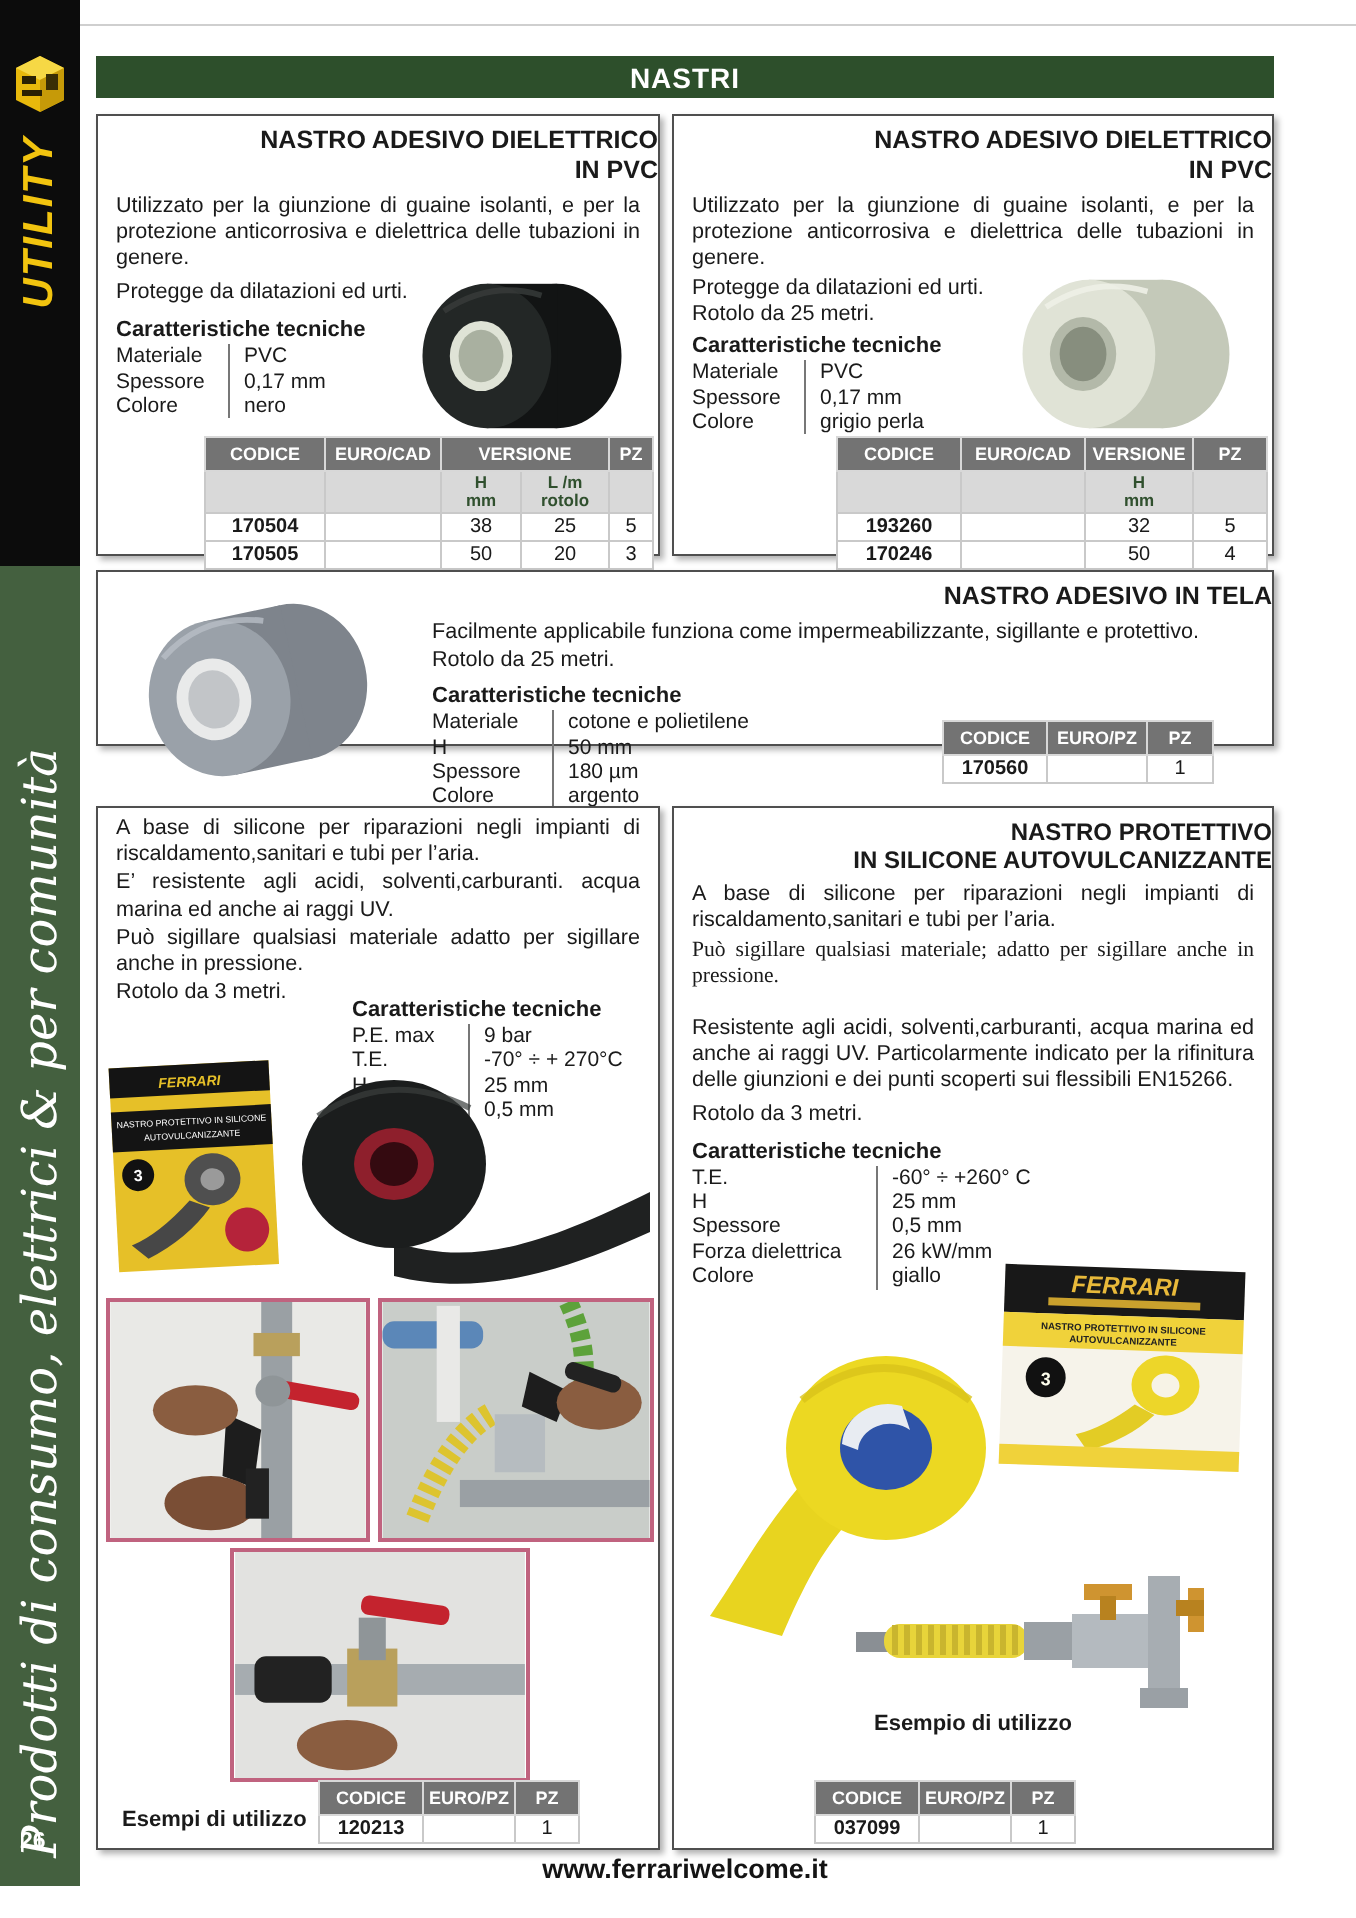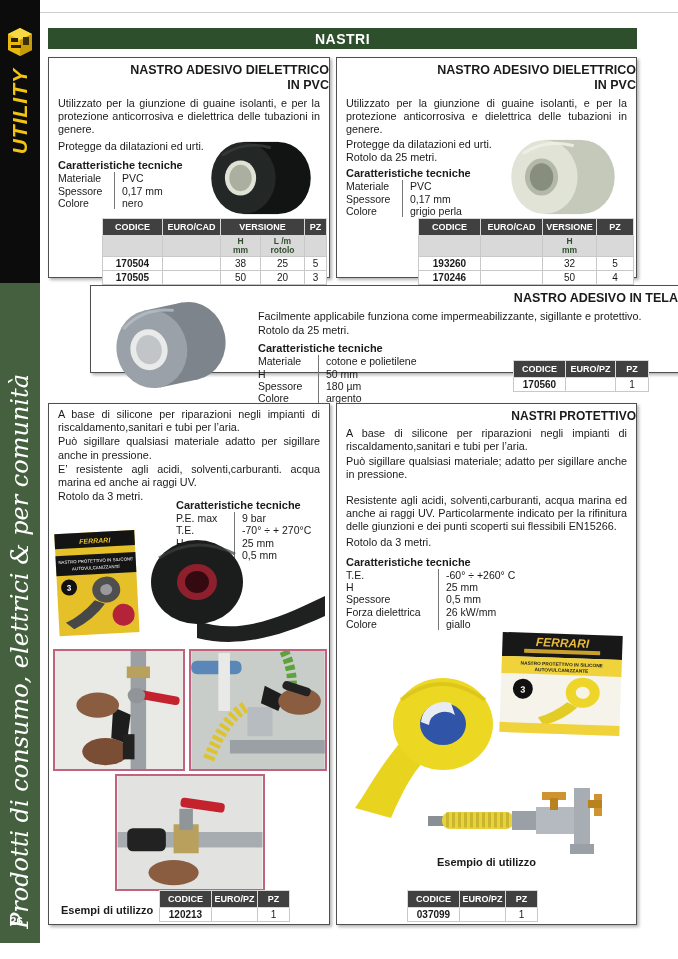--- a/index.html
+++ b/index.html
@@ -36,21 +36,21 @@
   .tech-title{font-weight:bold;font-size:11px;margin:6px 9px 1px 9px;}
   .specs{font-size:10.5px;line-height:1.18;margin:0 9px;}
   .srow{display:flex;}
   .lbl{flex:none;}
   .val{border-left:1px solid #777;padding-left:7px;}
   .w56 .lbl{width:56px}.w60 .lbl{width:60px}.w58 .lbl{width:58px}.w92 .lbl{width:92px}
 
   
   table.gt{border-collapse:collapse;table-layout:fixed;position:absolute;
            border:1px solid #8f8f8f;background:#fff;}
-  table.gt th{background:#404040;color:#fff;font-size:9px;font-weight:bold;
+  table.gt th{background:#737373;color:#fff;font-size:9px;font-weight:bold;
               padding:3px 2px;border:1px solid #d8d8d8;text-align:center;}
   table.gt td{font-size:10px;text-align:center;border:1px solid #c9c9c9;padding:1px 2px;}
   table.gt tr.sub td{background:#d9d9d9;color:#30502e;font-size:8.5px;font-weight:bold;line-height:1.05;}
   td.code{font-weight:bold;}
 
   .caption{font-weight:bold;font-size:11px;}
   .photo{position:absolute;border:2px solid #c0637f;box-sizing:border-box;}
   svg{display:block;}
   svg text{font-family:"Liberation Sans",sans-serif;}
 </style>
@@ -212,21 +212,21 @@
       <tr>
             <td class="code">170246</td>
             <td></td>
             <td>50</td>
             <td>4</td>
           </tr>
     </tbody>
       </table>
   </section>
 
-  <section class="pbox" style="left:48px;top:285px;width:589px;height:88px;margin-left:42px;">
+  <section class="pbox" style="left:48px;top:285px;width:589px;height:88px;">
     <div class="ptitle">NASTRO ADESIVO IN TELA</div>
     <svg style="position:absolute;left:12px;top:12px;" width="136" height="94" viewBox="0 0 136 96">
       <g transform="rotate(-12 68 48)">
         <ellipse cx="88" cy="48" rx="36" ry="40" fill="#7e848c"></ellipse>
         <rect x="48" y="8" width="40" height="80" fill="#7e848c"></rect>
         <ellipse cx="48" cy="48" rx="36" ry="40" fill="#9aa1a9"></ellipse>
         <ellipse cx="45" cy="48" rx="19" ry="21" fill="#e9eaea"></ellipse>
         <ellipse cx="45" cy="48" rx="13" ry="15" fill="#c2c5c8"></ellipse>
         <path d="M24 22 Q 48 4 78 14" stroke="#b8bec6" stroke-width="3" fill="none" opacity="0.8"></path>
       </g>
@@ -270,22 +270,22 @@
             <td class="code">170560</td>
             <td></td>
             <td>1</td>
           </tr>
     </tbody>
       </table>
   </section>
 
   <section class="pbox" style="left:48px;top:403px;width:282px;height:522px;">
     <p class="ptext just">A base di silicone per riparazioni negli impianti di riscaldamento,sanitari e tubi per l’aria.</p>
+    <p class="ptext just" style="margin-top:1px;">E’ resistente agli acidi, solventi,carburanti. acqua marina ed anche ai raggi UV.</p>
     <p class="ptext just" style="margin-top:1px;">Può sigillare qualsiasi materiale adatto per sigillare anche in pressione.</p>
-    <p class="ptext just" style="margin-top:1px;">E’ resistente agli acidi, solventi,carburanti. acqua marina ed anche ai raggi UV.</p>
     <p class="ptext" style="margin-top:1px;">Rotolo da 3 metri.</p>
     <div style="position:absolute;left:127px;top:95px;width:150px;">
       <div class="tech-title" style="margin:0 0 1px 0;">Caratteristiche tecniche</div>
       <div class="specs w58" style="margin:0;">
         <div class="srow">
             <span class="lbl">P.E. max</span>
             <span class="val">9 bar</span>
           </div>
         <div class="srow">
             <span class="lbl">T.E.</span>
@@ -376,24 +376,25 @@
             <td class="code">120213</td>
             <td></td>
             <td>1</td>
           </tr>
     </tbody>
       </table>
   </section>
 
   <section class="pbox" style="left:336px;top:403px;width:301px;height:522px;">
     <div class="ptitle" style="font-size:12px;">
-      <div>NASTRI PROTETTIVO</div>
+      <div>NASTRO PROTETTIVO</div>
+        <div>IN SILICONE  AUTOVULCANIZZANTE</div>
     </div>
     <p class="ptext just">A base di silicone per riparazioni negli impianti di riscaldamento,sanitari e tubi per l’aria.</p>
-    <p class="ptext just" style="margin-top:1px;">Può sigillare qualsiasi materiale; adatto per sigillare anche in pressione.</p>
+    <p class="ptext just" style="margin-top:1px;font-family:Liberation Serif, serif;">Può sigillare qualsiasi materiale; adatto per sigillare anche in pressione.</p>
     <p class="ptext just" style="margin-top:13px;">Resistente agli acidi, solventi,carburanti, acqua marina ed anche ai raggi UV. Particolarmente indicato per la rifinitura delle giunzioni e dei punti scoperti sui flessibili EN15266.</p>
     <p class="ptext" style="margin-top:3px;">Rotolo da 3 metri.</p>
     <div class="tech-title" style="margin-top:6px;">Caratteristiche tecniche</div>
     <div class="specs w92">
       <div class="srow">
           <span class="lbl">T.E.</span>
           <span class="val">-60° ÷ +260° C</span>
         </div>
       <div class="srow">
           <span class="lbl">H</span>
@@ -468,13 +469,14 @@
           </tr>
       <tr>
             <td class="code">037099</td>
             <td></td>
             <td>1</td>
           </tr>
     </tbody>
       </table>
   </section>
 
+  <div class="site">www.ferrariwelcome.it</div>
 </div>
 
 </body></html>

